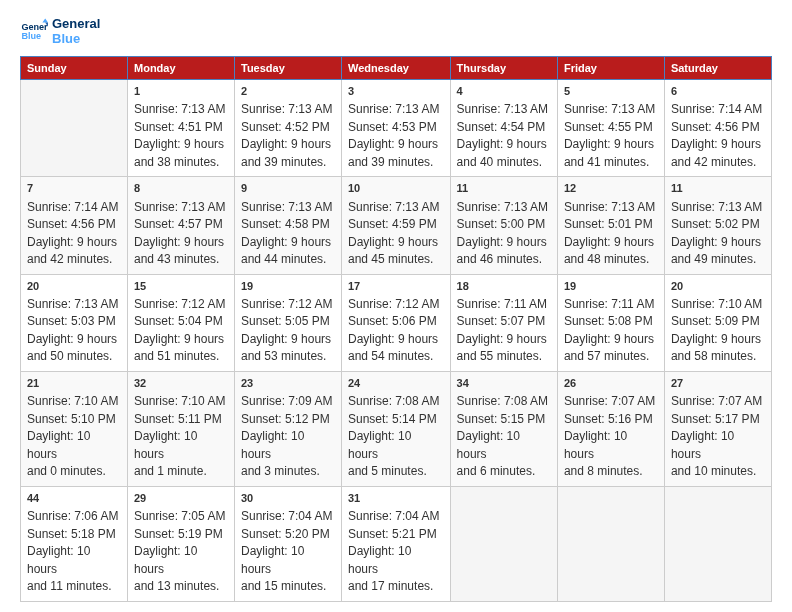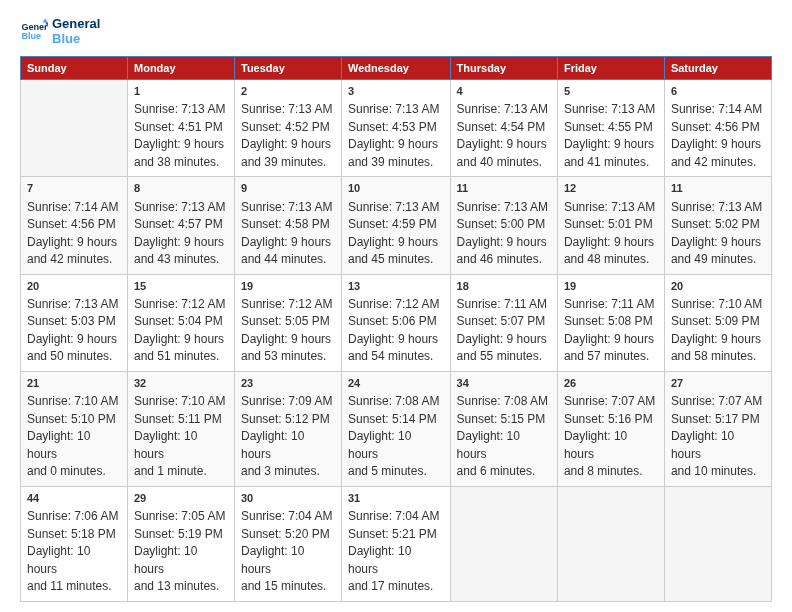--- a/index.html
+++ b/index.html
@@ -188,21 +188,21 @@
           </td>
           <td>
             <span class="day-num">15</span>
             <div class="day-info">Sunrise: 7:12 AM<br>Sunset: 5:04 PM<br>Daylight: 9 hours<br>and 51 minutes.</div>
           </td>
           <td>
             <span class="day-num">19</span>
             <div class="day-info">Sunrise: 7:12 AM<br>Sunset: 5:05 PM<br>Daylight: 9 hours<br>and 53 minutes.</div>
           </td>
           <td>
-            <span class="day-num">13</span>
+            <span class="day-num">17</span>
             <div class="day-info">Sunrise: 7:12 AM<br>Sunset: 5:06 PM<br>Daylight: 9 hours<br>and 54 minutes.</div>
           </td>
           <td>
             <span class="day-num">18</span>
             <div class="day-info">Sunrise: 7:11 AM<br>Sunset: 5:07 PM<br>Daylight: 9 hours<br>and 55 minutes.</div>
           </td>
           <td>
             <span class="day-num">19</span>
             <div class="day-info">Sunrise: 7:11 AM<br>Sunset: 5:08 PM<br>Daylight: 9 hours<br>and 57 minutes.</div>
           </td>

